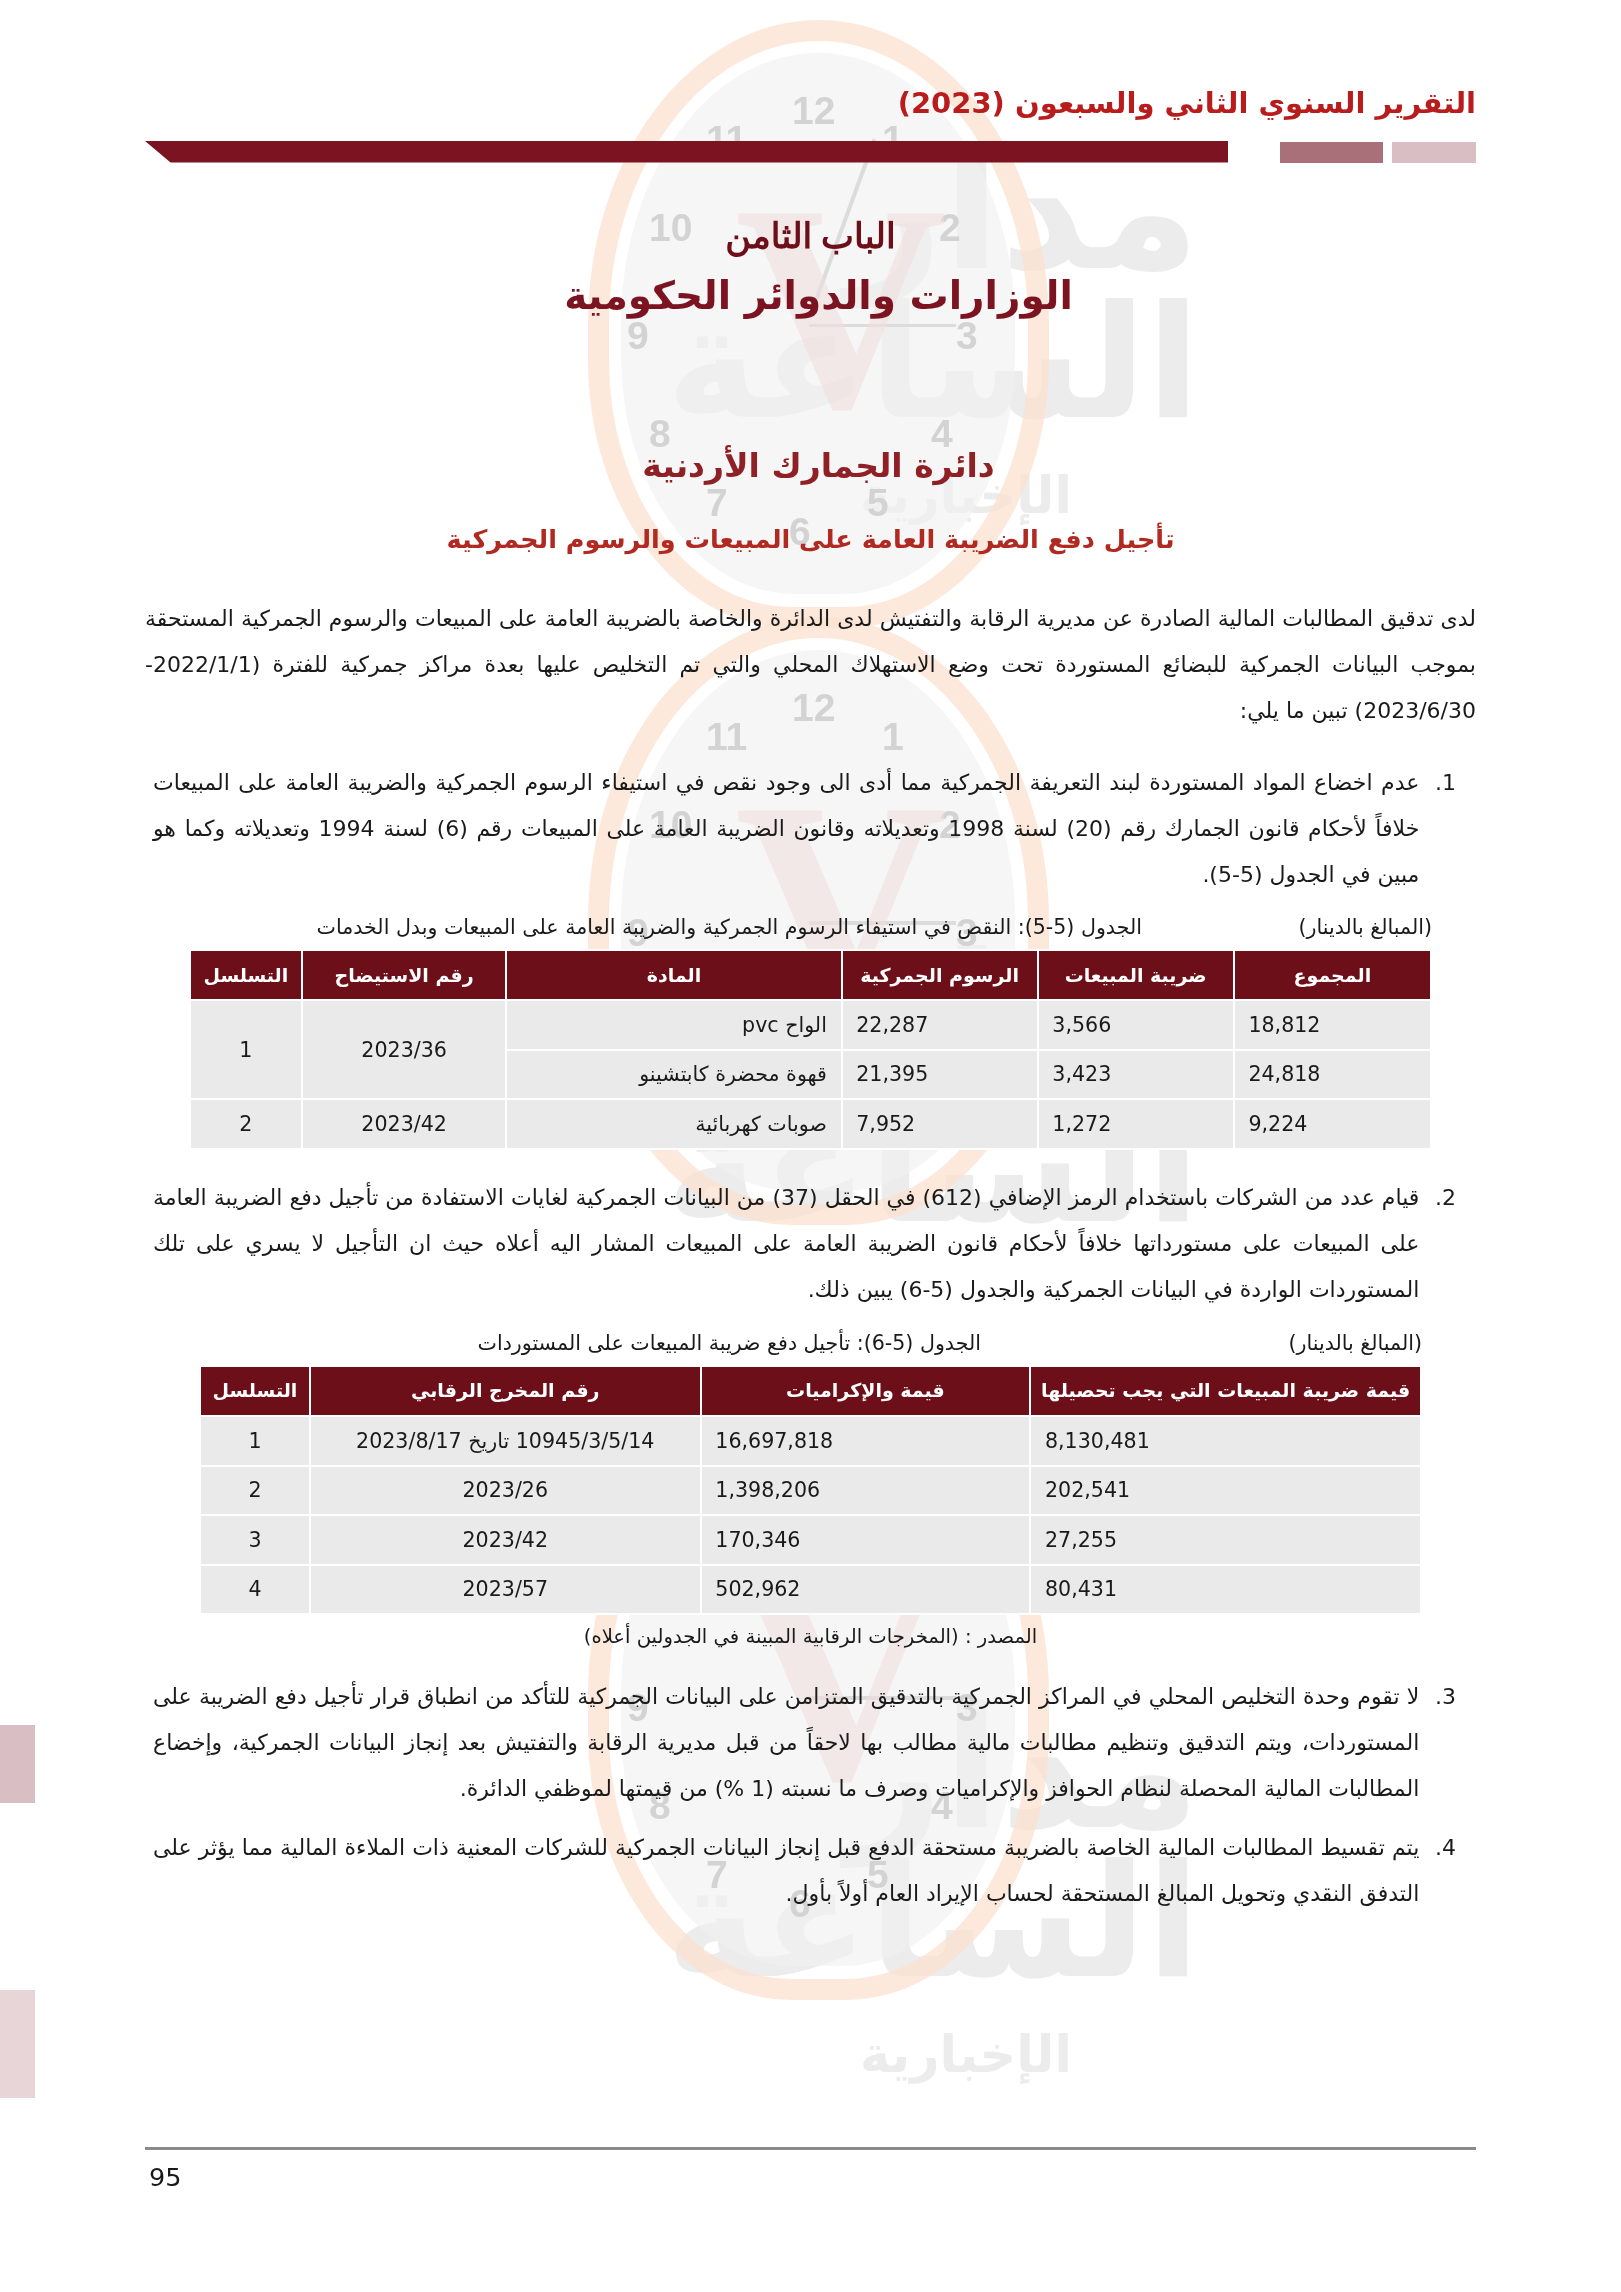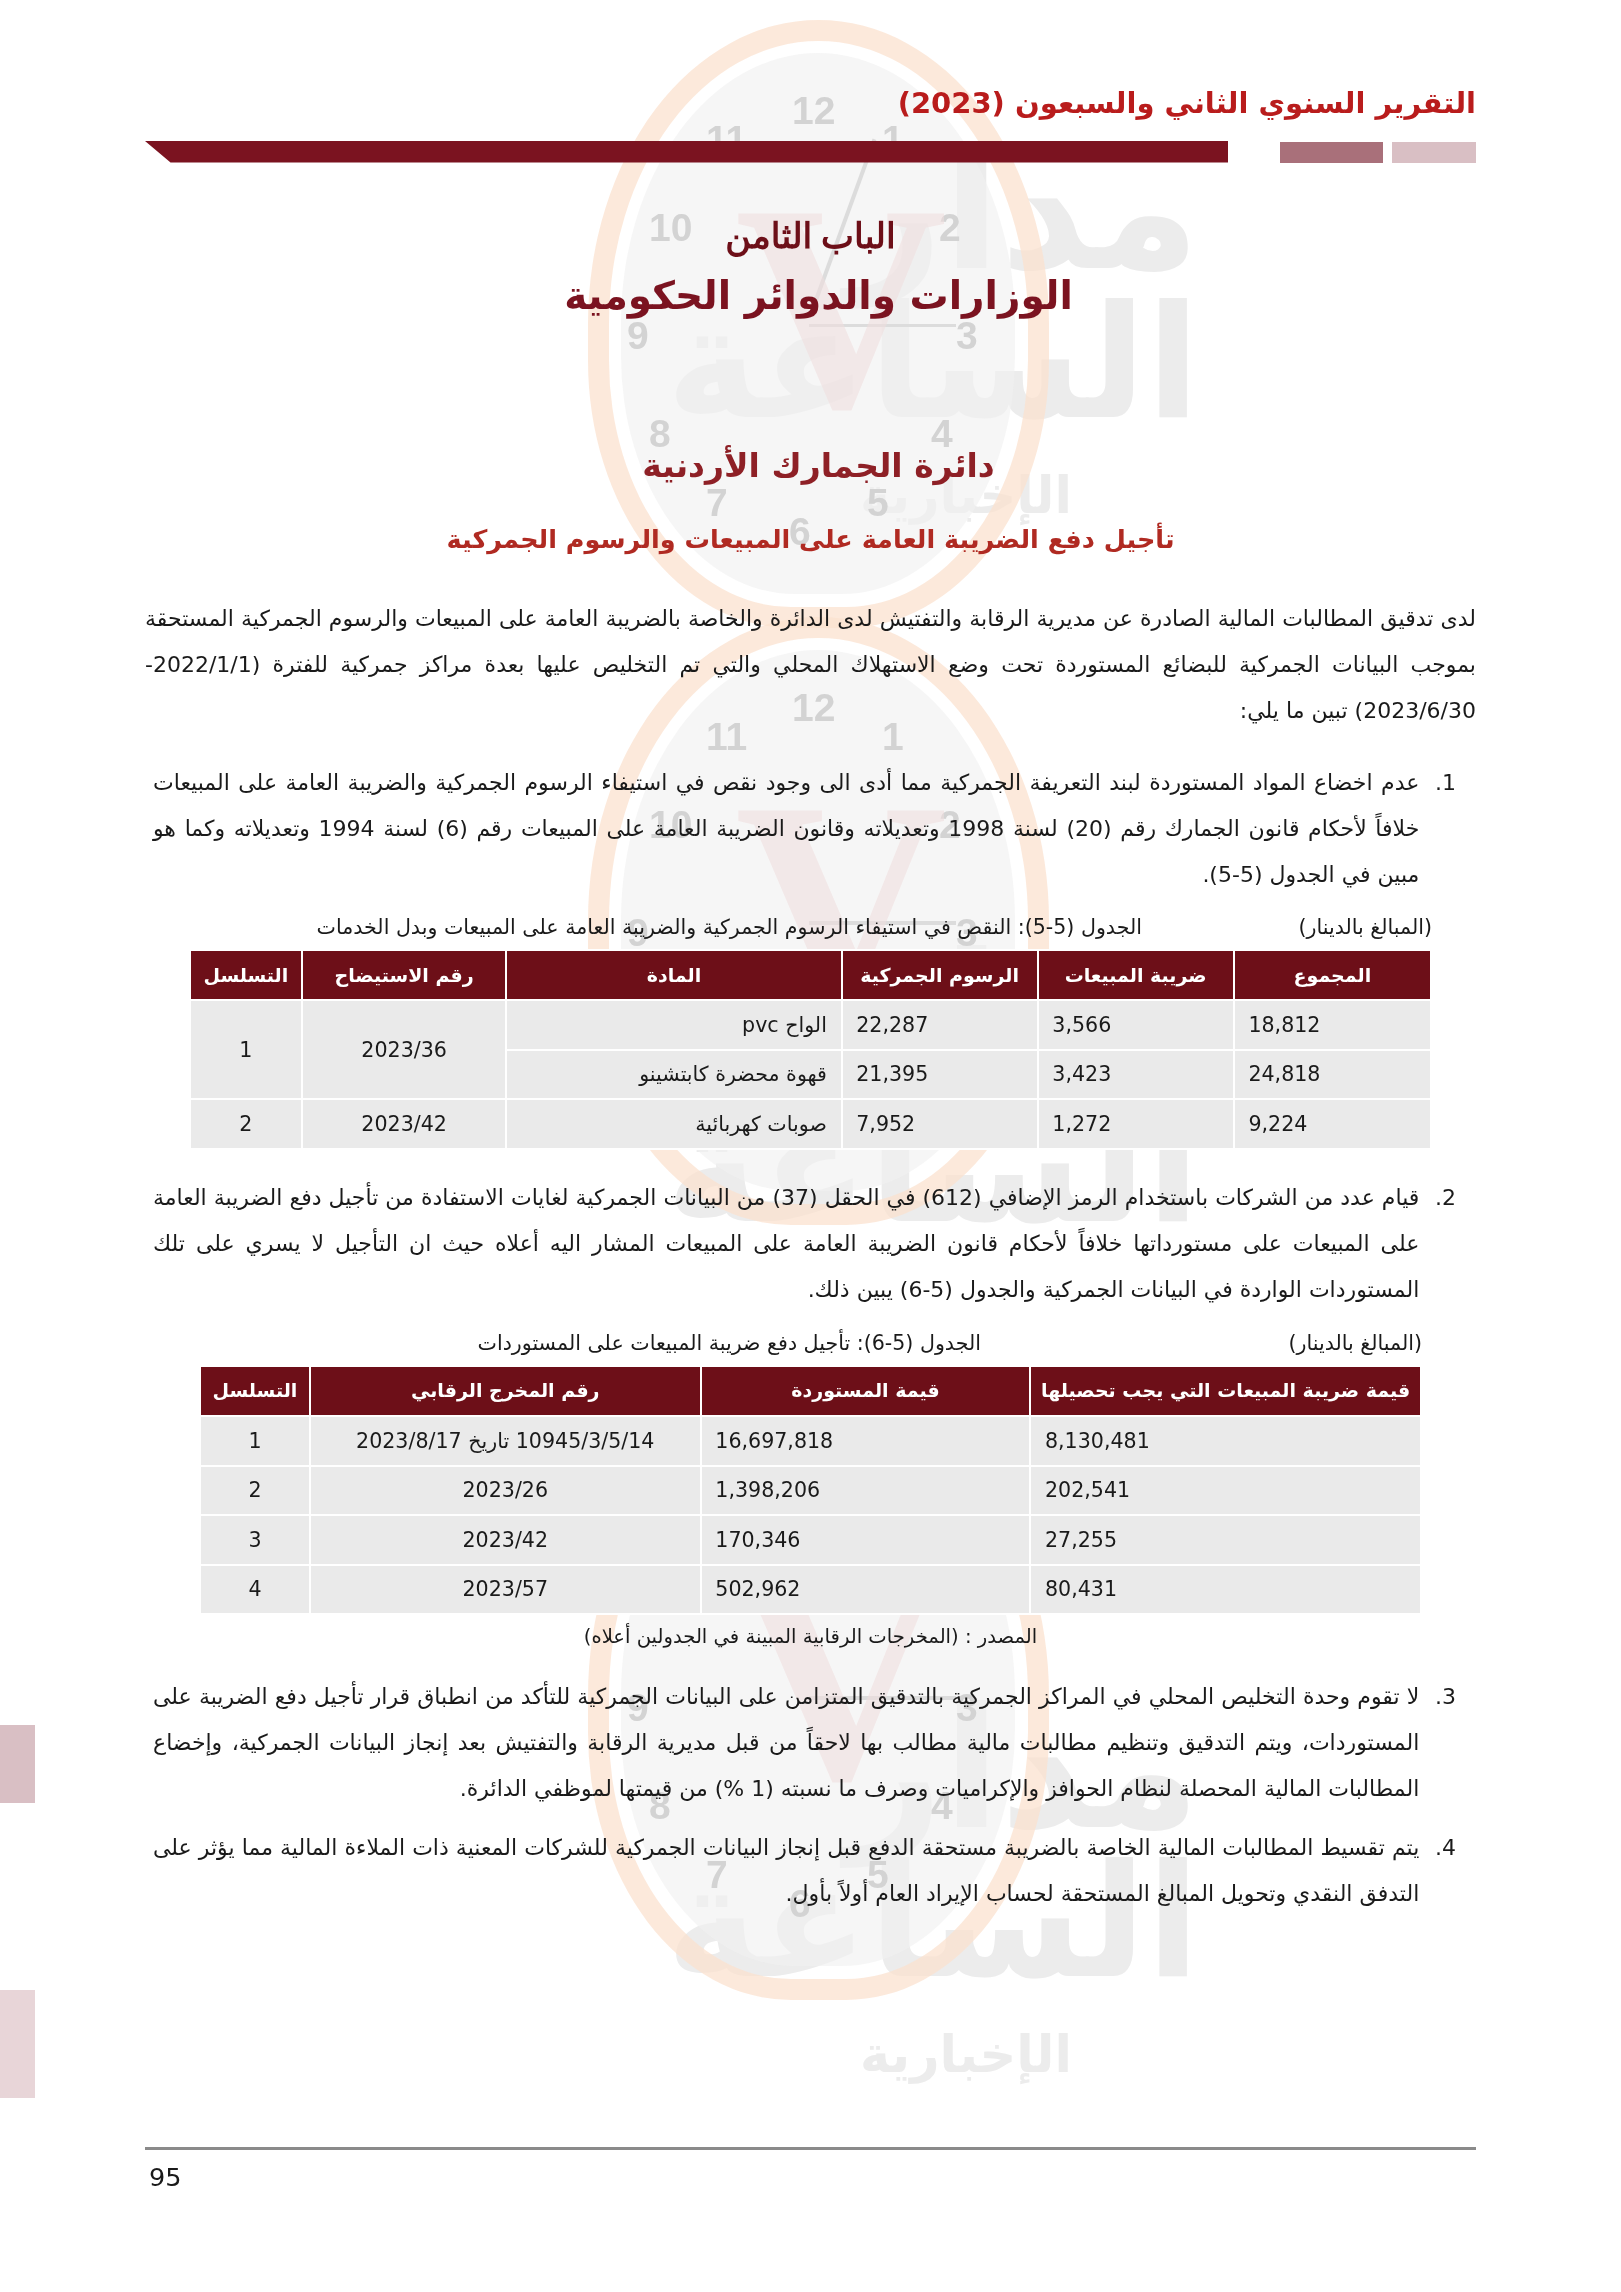--- a/index.html
+++ b/index.html
@@ -460,21 +460,21 @@
       <table class="rpt t2">
         <colgroup>
           <col class="c-tax">
             <col class="c-imp">
             <col class="c-out">
             <col class="c-seq">
         </colgroup>
         <thead>
           <tr>
             <th>قيمة ضريبة المبيعات التي يجب تحصيلها</th>
-            <th>قيمة المستوردة</th>
+            <th>قيمة والإكراميات</th>
             <th>رقم المخرج الرقابي</th>
             <th>التسلسل</th>
           </tr>
         </thead>
         <tbody>
           <tr>
             <td class="num">8,130,481</td>
             <td class="num">16,697,818</td>
             <td class="ctr">10945/3/5/14 تاريخ 2023/8/17</td>
             <td class="ctr">1</td>

